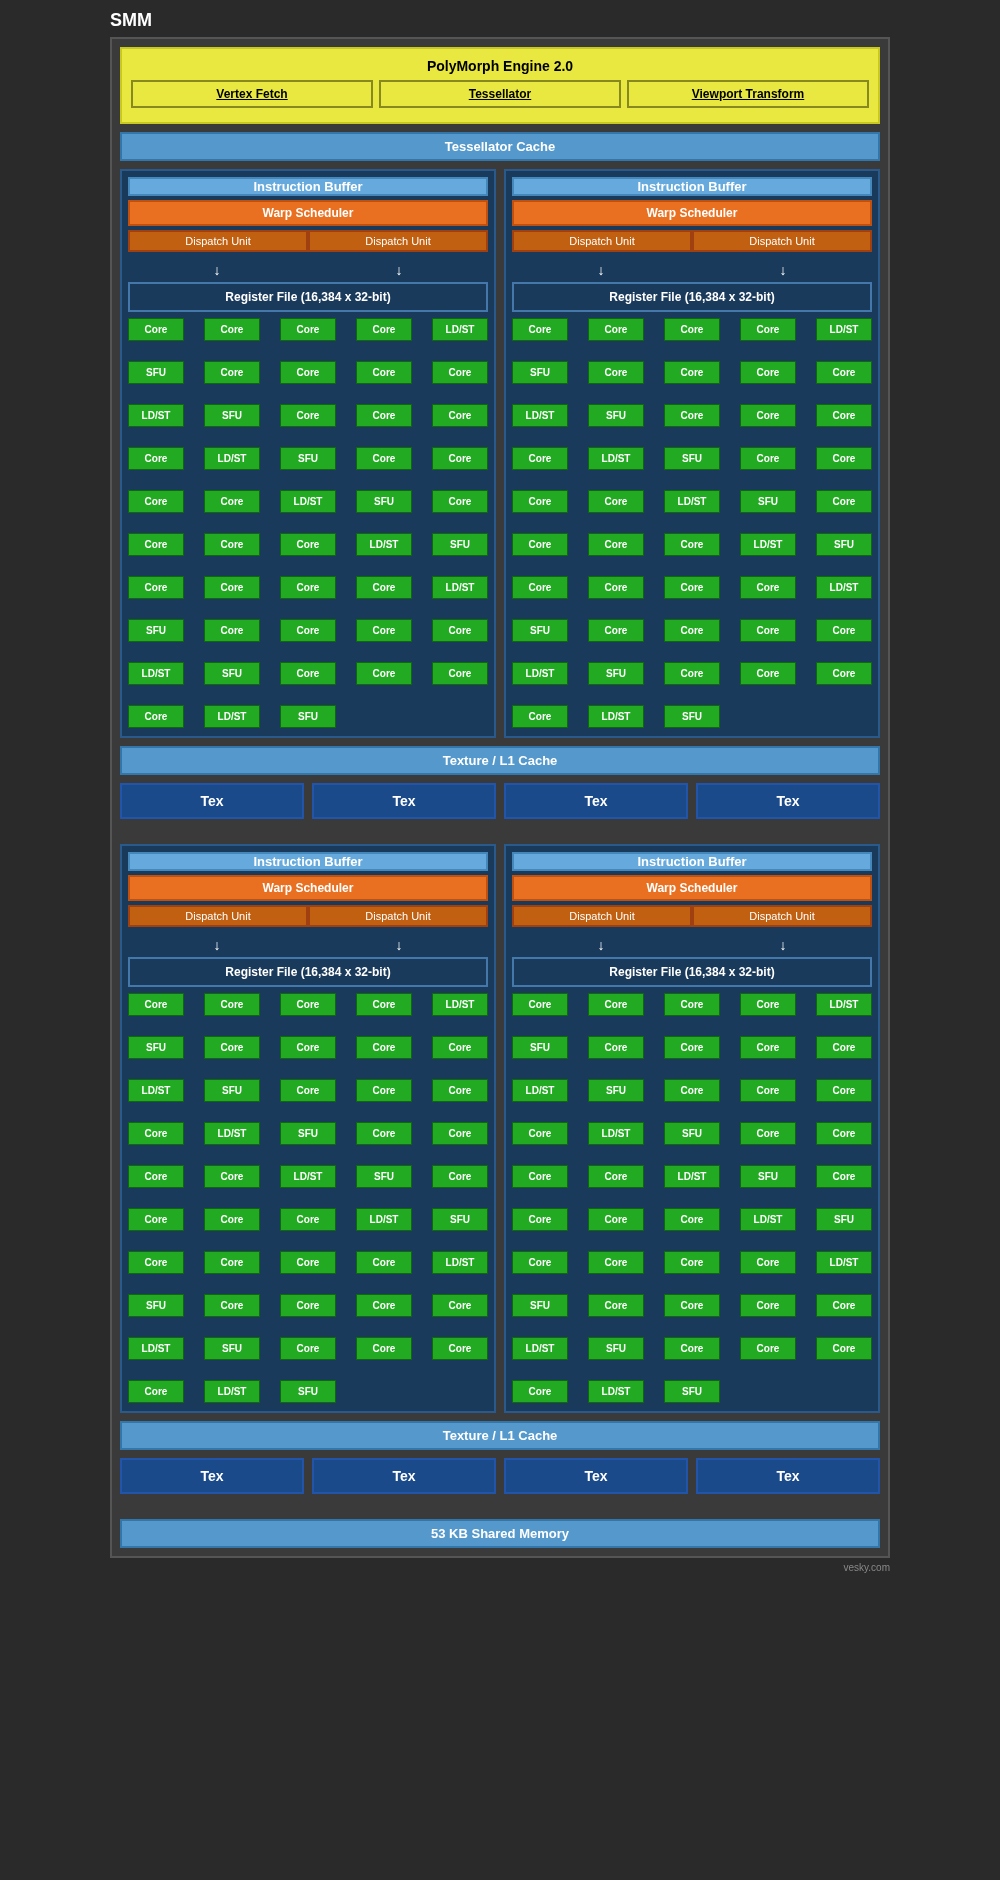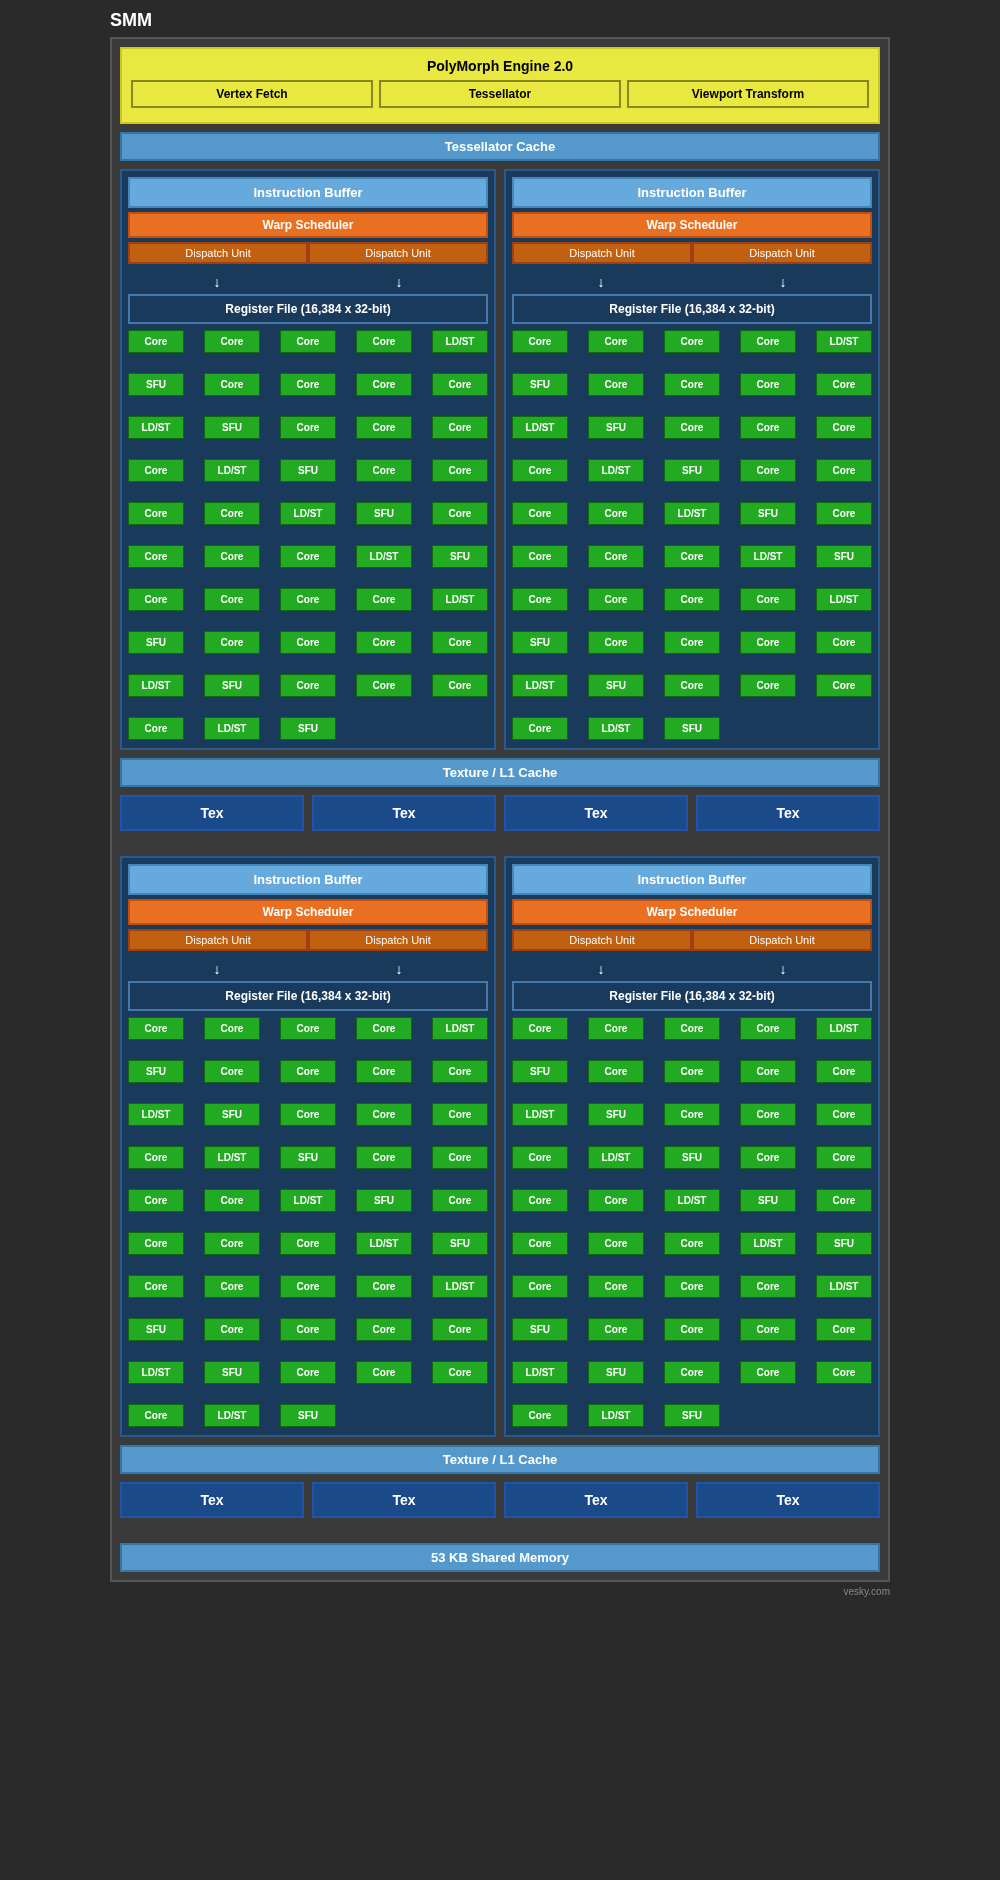--- a/index.html
+++ b/index.html
@@ -33,20 +33,21 @@
       font-weight: bold;
       font-size: 14px;
       color: #000;
       margin-bottom: 6px;
     }
     .polymorph-row {
       display: flex;
       gap: 6px;
       justify-content: flex-end;
       margin-bottom: 5px;
+      text-decoration: underline;
     }
     .polymorph-box {
       background: #e8e840;
       border: 2px solid #888820;
       padding: 5px 12px;
       font-size: 12px;
       font-weight: bold;
       color: #000;
       flex: 1;
       text-align: center;
@@ -71,21 +72,21 @@
     .sm-unit {
       flex: 1;
       background: #1a3a5c;
       border: 2px solid #2a5a8c;
       padding: 6px;
     }
     .instruction-buffer {
       background: #66aadd;
       border: 2px solid #4488bb;
       text-align: center;
-      padding: 6px;
+      padding: 0;
       color: white;
       font-size: 13px;
       font-weight: bold;
       margin-bottom: 4px;
     }
     .warp-scheduler {
       background: #e87020;
       border: 2px solid #c05010;
       text-align: center;
       padding: 4px;

